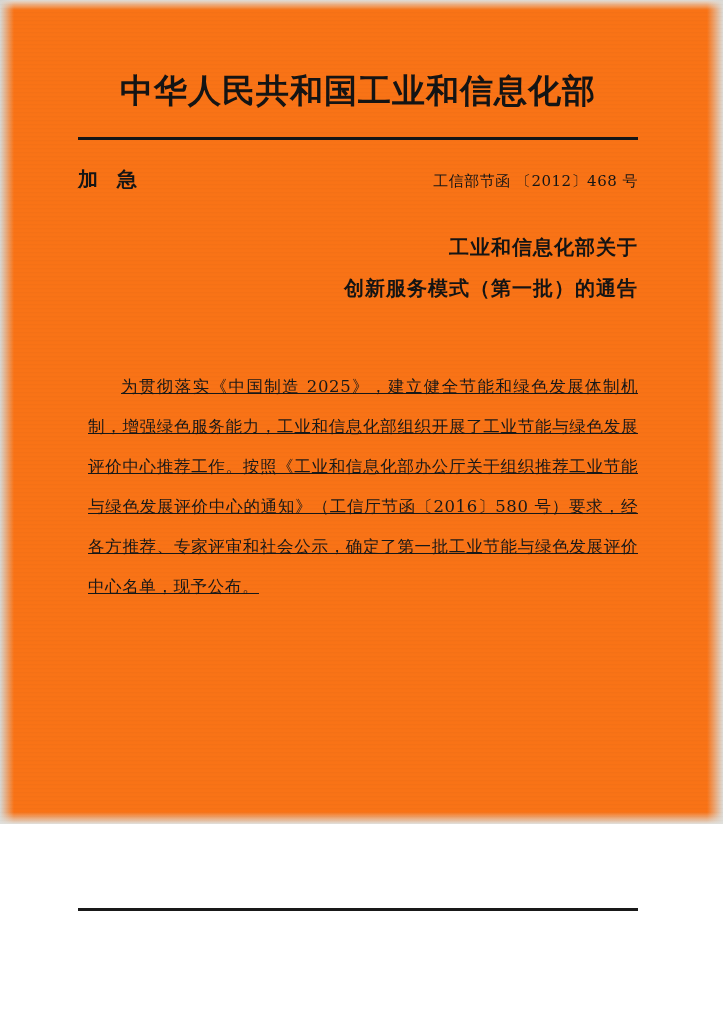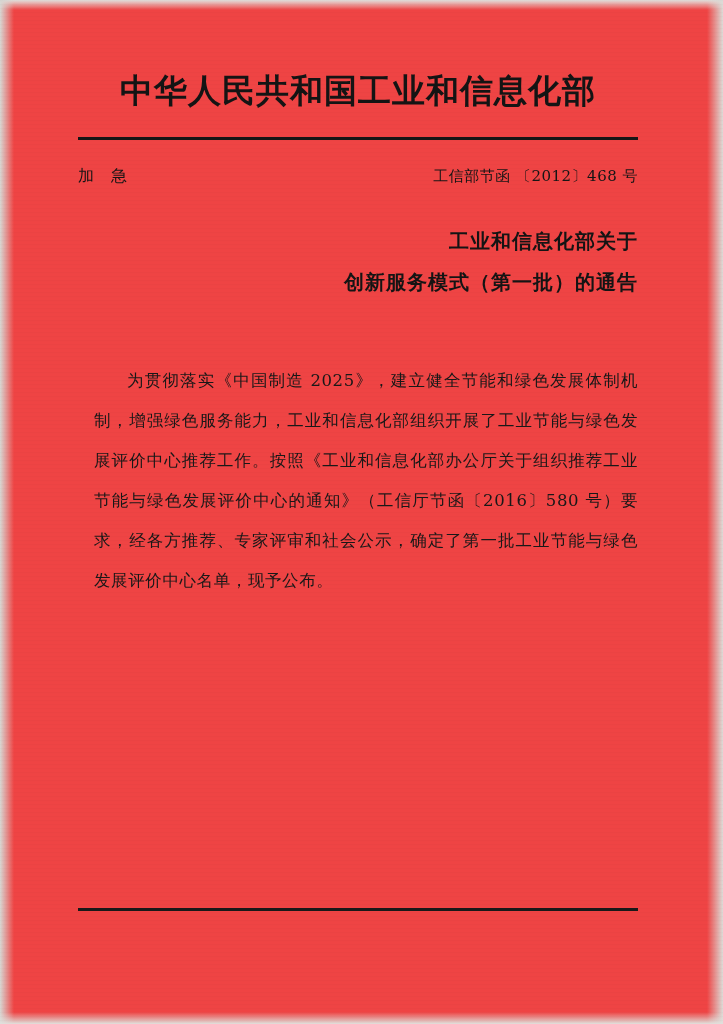--- a/index.html
+++ b/index.html
@@ -11,22 +11,22 @@
     width: 723px;
     height: 1024px;
     font-family: "DejaVu Serif", "Liberation Serif", serif;
     color: #1d1d1d;
     overflow: hidden;
   }
 
   .page {
     position: relative;
     width: 723px;
-    height: 1024px;
-    background: #ef4444;
+    height: 824px;
+    background: #f97316;
     box-sizing: border-box;
   }
 
   
   .scan-edge-left {
     position: absolute;
     left: 0; top: 0;
     width: 14px; height: 100%;
     background: linear-gradient(to right, #d8d8d4, rgba(255,255,255,0));
     pointer-events: none;
@@ -79,23 +79,23 @@
 
   .meta-row {
     display: flex;
     justify-content: space-between;
     align-items: baseline;
     margin-top: 26px;
     font-size: 15.5px;
     color: #151515;
   }
   .meta-urgent {
-    font-weight: normal;
+    font-weight: bold;
     letter-spacing: 6px;
-    font-size: 16px;
+    font-size: 20px;
   }
   .meta-docnum {
     letter-spacing: 0.5px;
     font-size: 15px;
   }
 
   .title-block {
     margin-top: 34px;
     text-align: right;
     font-weight: bold;
@@ -109,21 +109,22 @@
   .content {
     margin-top: 58px;
     font-size: 16.5px;
     line-height: 2.42;
     color: #181818;
     text-align: justify;
     letter-spacing: 0.6px;
   }
   .para {
     text-indent: 2em;
-    margin: 0 0 0 16px;
+    margin: 0 0 0 10px;
+    text-decoration: underline;
   }
   .para + .para { margin-top: 2px; }
 
   .rule-bottom {
     position: absolute;
     left: 78px;
     top: 908px;
     width: 560px;
     border-top: 3px solid #191919;
   }

